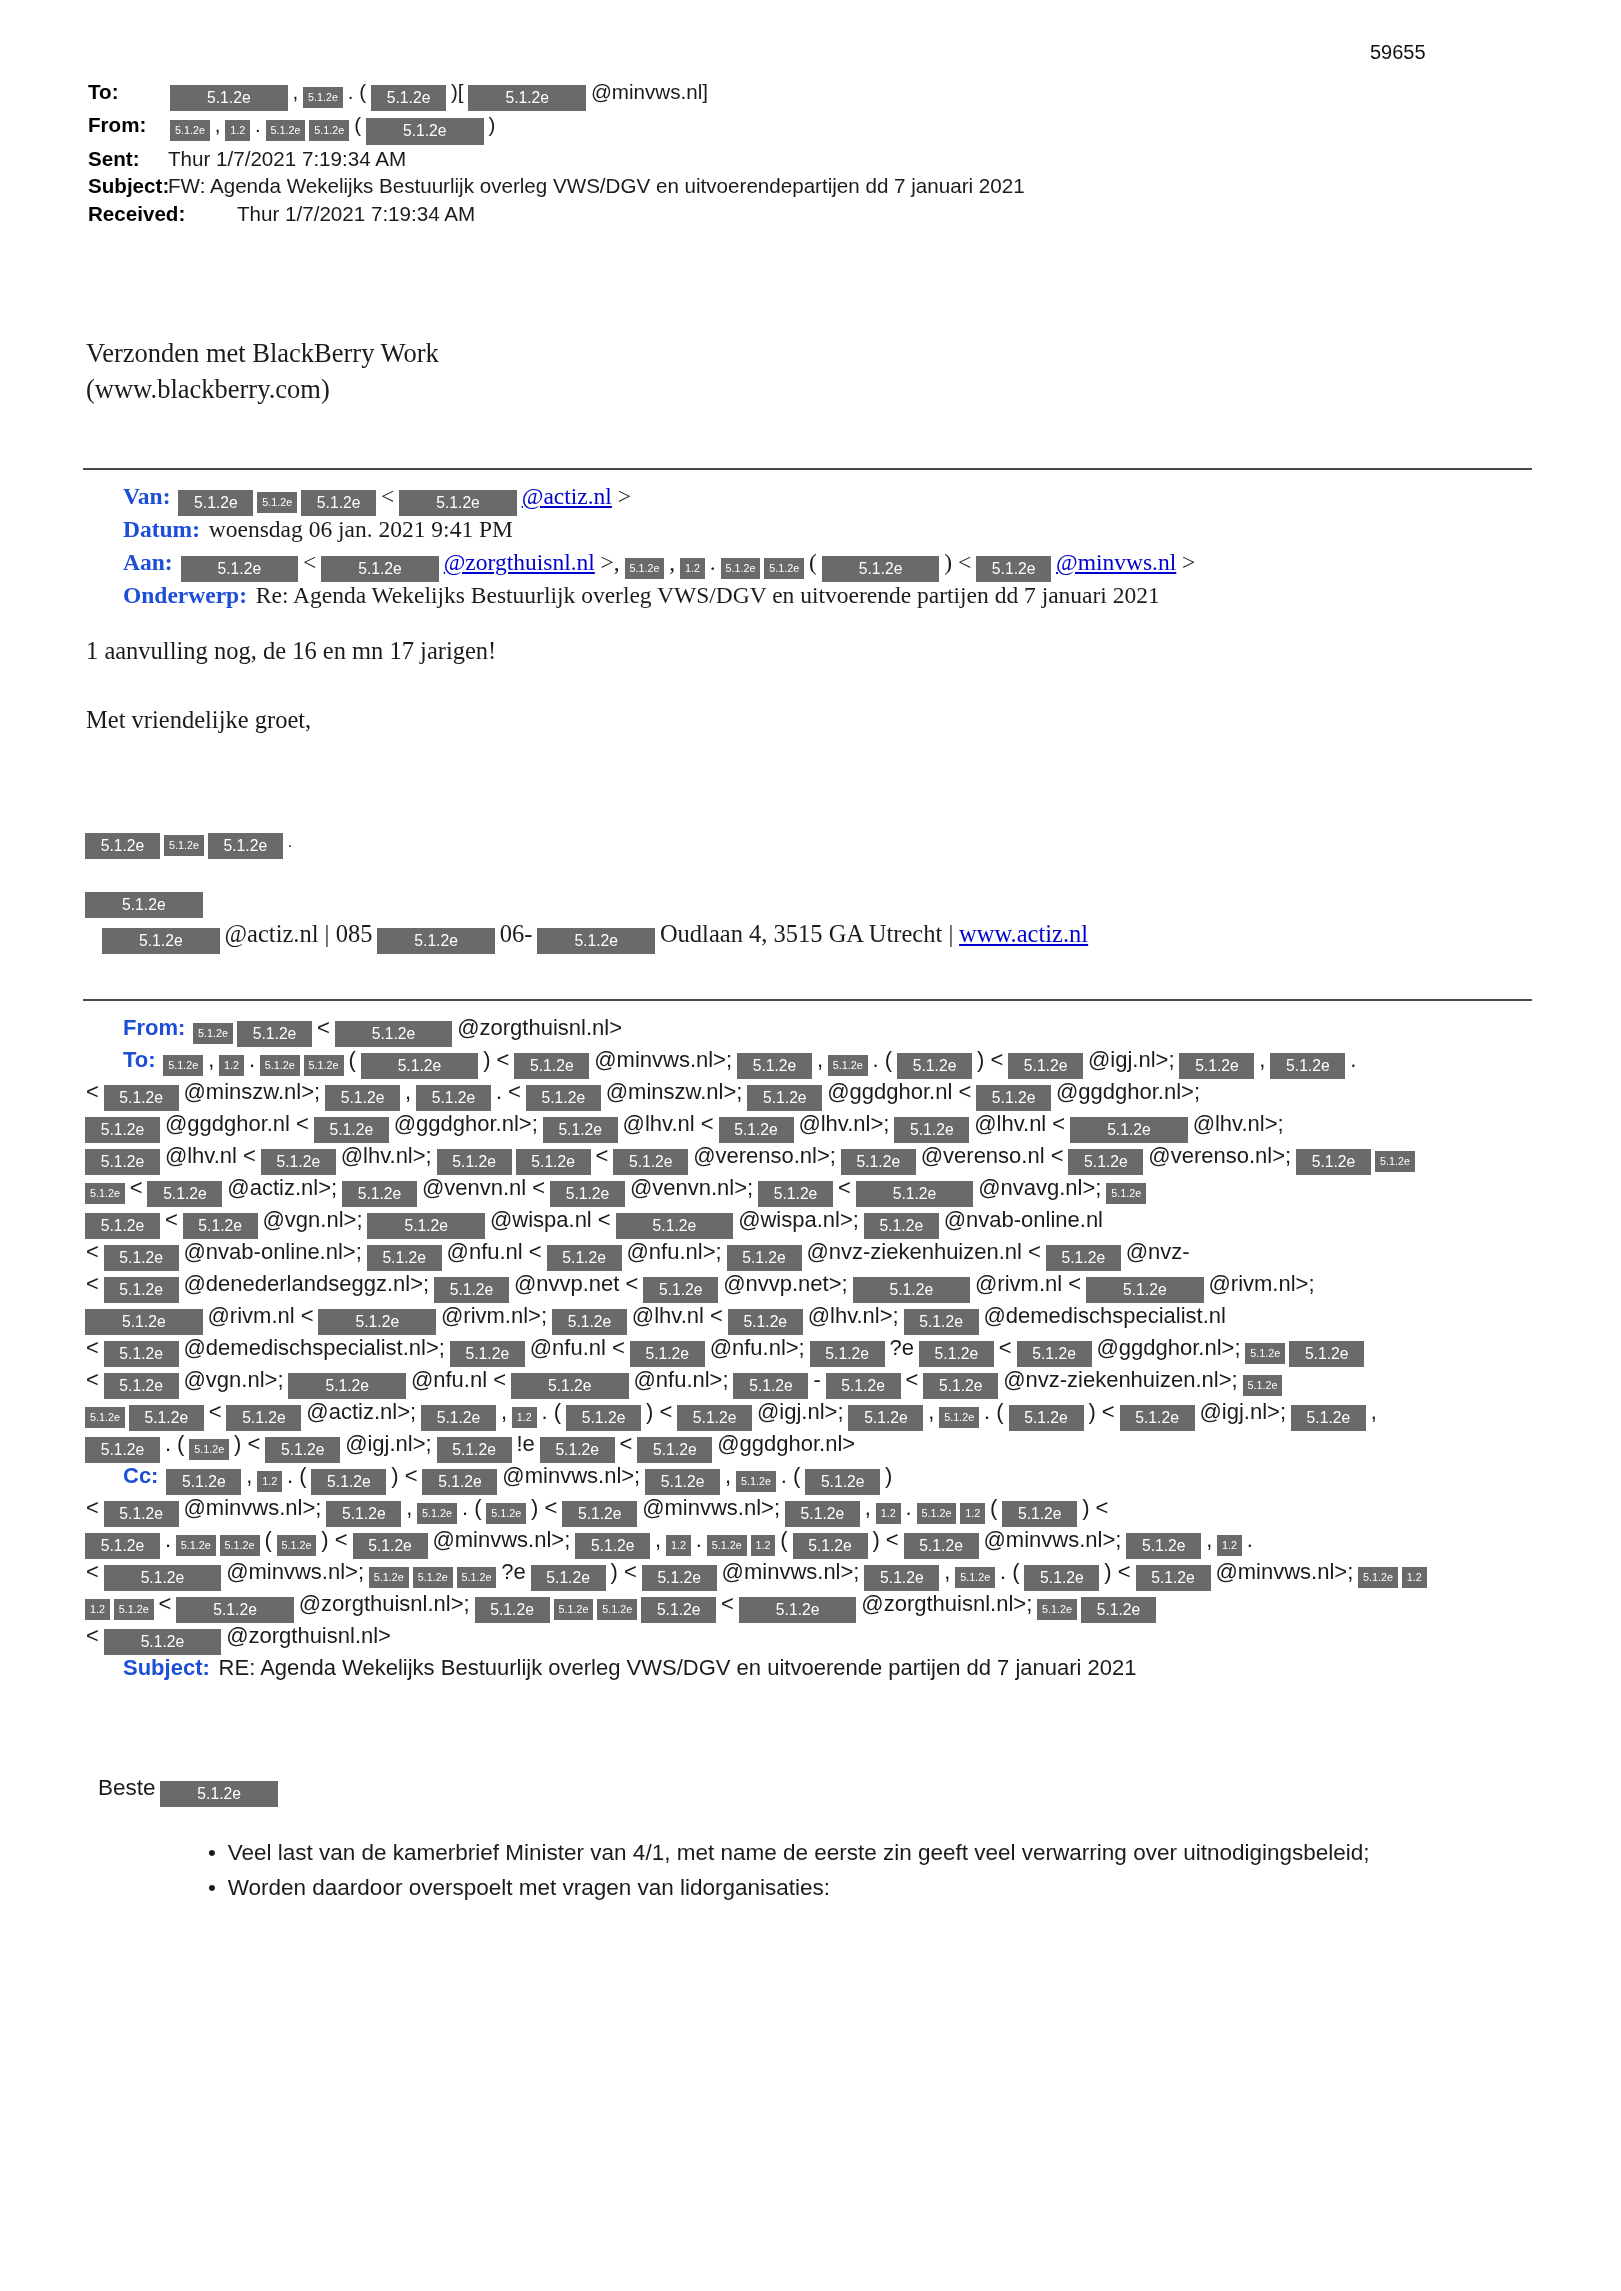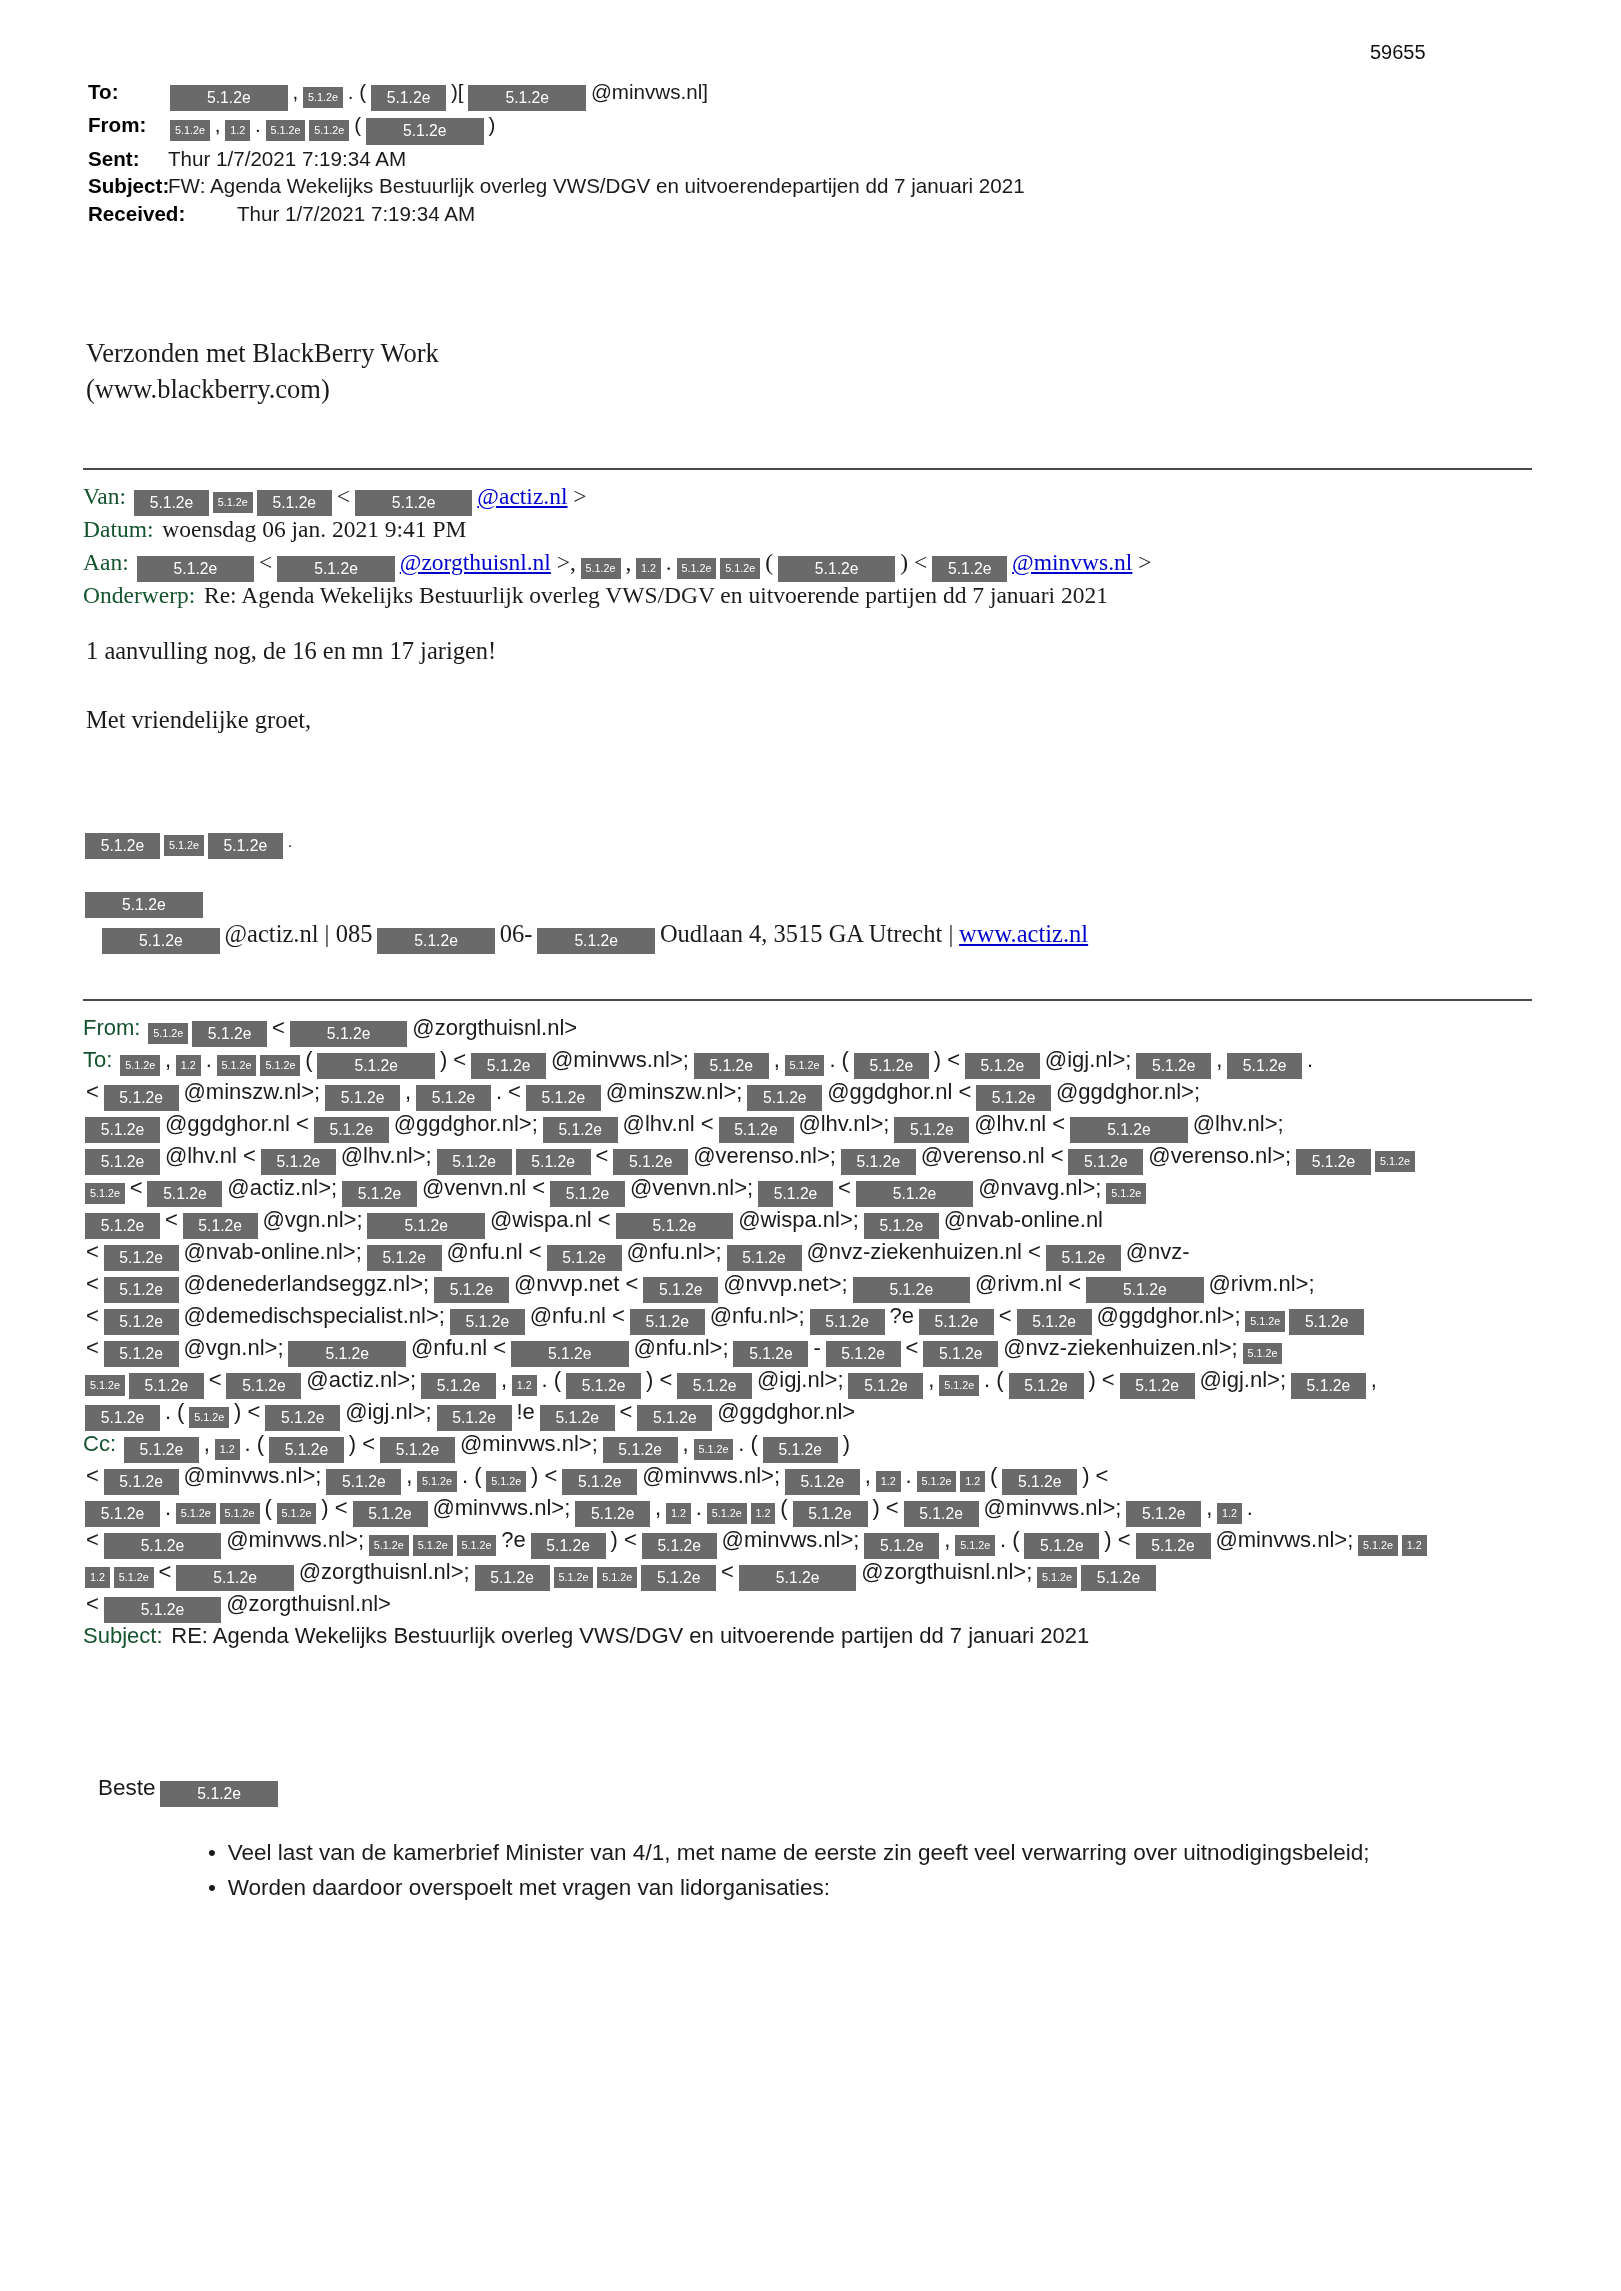--- a/index.html
+++ b/index.html
@@ -3,21 +3,21 @@
 <meta charset="utf-8">
 <style>
   html,body{margin:0;padding:0;}
   body{
     width:1621px;height:2292px;position:relative;background:#ffffff;
     font-family:"Liberation Sans",sans-serif;color:#1b1b1b;overflow:hidden;
   }
   .doc-number{position:absolute;top:41px;left:1370px;font-size:20px;color:#111;}
   
   .line{white-space:nowrap;line-height:32px;height:32px;overflow:visible;}
-  .fld{font-weight:normal;color:#14532d;margin-right:5.9px;}
+  .fld{font-weight:bold;color:#1d4ed8;margin-right:5.9px;margin-left:40px;}
   .tx{margin:0 2.9px;}
   .red{
     display:inline-block;background:#6a6a6a;color:#ffffff;
     font-family:"Liberation Sans",sans-serif;font-size:15.7px;line-height:18.6px;
     padding:3.9px 15.7px;margin:0 2px;vertical-align:-3.9px;
   }
   .red.wide{padding:3.9px 37px;}
   .red.sm{font-size:10.8px;line-height:12.7px;padding:3.9px 4.9px;vertical-align:-2px;}
   .lnk{color:#0000cc;text-decoration:underline;margin:0 2.9px;cursor:pointer;}
   
@@ -104,20 +104,21 @@
   <div class="line"><span class="fld">From:</span><span class="red sm">5.1.2e</span><span class="red">5.1.2e</span><span class="tx">&lt;</span><span class="red wide">5.1.2e</span><span class="tx">@zorgthuisnl.nl&gt;</span></div>
   <div>
       <div class="line"><span class="fld">To:</span><span class="red sm">5.1.2e</span><span class="tx">,</span><span class="red sm">1.2</span><span class="tx">.</span><span class="red sm">5.1.2e</span><span class="red sm">5.1.2e</span><span class="tx">(</span><span class="red wide">5.1.2e</span><span class="tx">) &lt;</span><span class="red">5.1.2e</span><span class="tx">@minvws.nl&gt;;</span><span class="red">5.1.2e</span><span class="tx">,</span><span class="red sm">5.1.2e</span><span class="tx">. (</span><span class="red">5.1.2e</span><span class="tx">) &lt;</span><span class="red">5.1.2e</span><span class="tx">@igj.nl&gt;;</span><span class="red">5.1.2e</span><span class="tx">,</span><span class="red">5.1.2e</span><span class="tx">.</span></div>
       <div class="line"><span class="tx">&lt;</span><span class="red">5.1.2e</span><span class="tx">@minszw.nl&gt;;</span><span class="red">5.1.2e</span><span class="tx">,</span><span class="red">5.1.2e</span><span class="tx">. &lt;</span><span class="red">5.1.2e</span><span class="tx">@minszw.nl&gt;;</span><span class="red">5.1.2e</span><span class="tx">@ggdghor.nl &lt;</span><span class="red">5.1.2e</span><span class="tx">@ggdghor.nl&gt;;</span></div>
       <div class="line"><span class="red">5.1.2e</span><span class="tx">@ggdghor.nl &lt;</span><span class="red">5.1.2e</span><span class="tx">@ggdghor.nl&gt;;</span><span class="red">5.1.2e</span><span class="tx">@lhv.nl &lt;</span><span class="red">5.1.2e</span><span class="tx">@lhv.nl&gt;;</span><span class="red">5.1.2e</span><span class="tx">@lhv.nl &lt;</span><span class="red wide">5.1.2e</span><span class="tx">@lhv.nl&gt;;</span></div>
       <div class="line"><span class="red">5.1.2e</span><span class="tx">@lhv.nl &lt;</span><span class="red">5.1.2e</span><span class="tx">@lhv.nl&gt;;</span><span class="red">5.1.2e</span><span class="red">5.1.2e</span><span class="tx">&lt;</span><span class="red">5.1.2e</span><span class="tx">@verenso.nl&gt;;</span><span class="red">5.1.2e</span><span class="tx">@verenso.nl &lt;</span><span class="red">5.1.2e</span><span class="tx">@verenso.nl&gt;;</span><span class="red">5.1.2e</span><span class="red sm">5.1.2e</span></div>
       <div class="line"><span class="red sm">5.1.2e</span><span class="tx">&lt;</span><span class="red">5.1.2e</span><span class="tx">@actiz.nl&gt;;</span><span class="red">5.1.2e</span><span class="tx">@venvn.nl &lt;</span><span class="red">5.1.2e</span><span class="tx">@venvn.nl&gt;;</span><span class="red">5.1.2e</span><span class="tx">&lt;</span><span class="red wide">5.1.2e</span><span class="tx">@nvavg.nl&gt;;</span><span class="red sm">5.1.2e</span></div>
       <div class="line"><span class="red">5.1.2e</span><span class="tx">&lt;</span><span class="red">5.1.2e</span><span class="tx">@vgn.nl&gt;;</span><span class="red wide">5.1.2e</span><span class="tx">@wispa.nl &lt;</span><span class="red wide">5.1.2e</span><span class="tx">@wispa.nl&gt;;</span><span class="red">5.1.2e</span><span class="tx">@nvab-online.nl</span></div>
       <div class="line"><span class="tx">&lt;</span><span class="red">5.1.2e</span><span class="tx">@nvab-online.nl&gt;;</span><span class="red">5.1.2e</span><span class="tx">@nfu.nl &lt;</span><span class="red">5.1.2e</span><span class="tx">@nfu.nl&gt;;</span><span class="red">5.1.2e</span><span class="tx">@nvz-ziekenhuizen.nl &lt;</span><span class="red">5.1.2e</span><span class="tx">@nvz-</span></div>
       <div class="line"><span class="tx">&lt;</span><span class="red">5.1.2e</span><span class="tx">@denederlandseggz.nl&gt;;</span><span class="red">5.1.2e</span><span class="tx">@nvvp.net &lt;</span><span class="red">5.1.2e</span><span class="tx">@nvvp.net&gt;;</span><span class="red wide">5.1.2e</span><span class="tx">@rivm.nl &lt;</span><span class="red wide">5.1.2e</span><span class="tx">@rivm.nl&gt;;</span></div>
+      <div class="line"><span class="red wide">5.1.2e</span><span class="tx">@rivm.nl &lt;</span><span class="red wide">5.1.2e</span><span class="tx">@rivm.nl&gt;;</span><span class="red">5.1.2e</span><span class="tx">@lhv.nl &lt;</span><span class="red">5.1.2e</span><span class="tx">@lhv.nl&gt;;</span><span class="red">5.1.2e</span><span class="tx">@demedischspecialist.nl</span></div>
       <div class="line"><span class="tx">&lt;</span><span class="red">5.1.2e</span><span class="tx">@demedischspecialist.nl&gt;;</span><span class="red">5.1.2e</span><span class="tx">@nfu.nl &lt;</span><span class="red">5.1.2e</span><span class="tx">@nfu.nl&gt;;</span><span class="red">5.1.2e</span><span class="tx">?e</span><span class="red">5.1.2e</span><span class="tx">&lt;</span><span class="red">5.1.2e</span><span class="tx">@ggdghor.nl&gt;;</span><span class="red sm">5.1.2e</span><span class="red">5.1.2e</span></div>
       <div class="line"><span class="tx">&lt;</span><span class="red">5.1.2e</span><span class="tx">@vgn.nl&gt;;</span><span class="red wide">5.1.2e</span><span class="tx">@nfu.nl &lt;</span><span class="red wide">5.1.2e</span><span class="tx">@nfu.nl&gt;;</span><span class="red">5.1.2e</span><span class="tx">-</span><span class="red">5.1.2e</span><span class="tx">&lt;</span><span class="red">5.1.2e</span><span class="tx">@nvz-ziekenhuizen.nl&gt;;</span><span class="red sm">5.1.2e</span></div>
       <div class="line"><span class="red sm">5.1.2e</span><span class="red">5.1.2e</span><span class="tx">&lt;</span><span class="red">5.1.2e</span><span class="tx">@actiz.nl&gt;;</span><span class="red">5.1.2e</span><span class="tx">,</span><span class="red sm">1.2</span><span class="tx">. (</span><span class="red">5.1.2e</span><span class="tx">) &lt;</span><span class="red">5.1.2e</span><span class="tx">@igj.nl&gt;;</span><span class="red">5.1.2e</span><span class="tx">,</span><span class="red sm">5.1.2e</span><span class="tx">. (</span><span class="red">5.1.2e</span><span class="tx">) &lt;</span><span class="red">5.1.2e</span><span class="tx">@igj.nl&gt;;</span><span class="red">5.1.2e</span><span class="tx">,</span></div>
       <div class="line"><span class="red">5.1.2e</span><span class="tx">. (</span><span class="red sm">5.1.2e</span><span class="tx">) &lt;</span><span class="red">5.1.2e</span><span class="tx">@igj.nl&gt;;</span><span class="red">5.1.2e</span><span class="tx">!e</span><span class="red">5.1.2e</span><span class="tx">&lt;</span><span class="red">5.1.2e</span><span class="tx">@ggdghor.nl&gt;</span></div>
     </div>
   <div>
       <div class="line"><span class="fld">Cc:</span><span class="red">5.1.2e</span><span class="tx">,</span><span class="red sm">1.2</span><span class="tx">. (</span><span class="red">5.1.2e</span><span class="tx">) &lt;</span><span class="red">5.1.2e</span><span class="tx">@minvws.nl&gt;;</span><span class="red">5.1.2e</span><span class="tx">,</span><span class="red sm">5.1.2e</span><span class="tx">. (</span><span class="red">5.1.2e</span><span class="tx">)</span></div>
       <div class="line"><span class="tx">&lt;</span><span class="red">5.1.2e</span><span class="tx">@minvws.nl&gt;;</span><span class="red">5.1.2e</span><span class="tx">,</span><span class="red sm">5.1.2e</span><span class="tx">. (</span><span class="red sm">5.1.2e</span><span class="tx">) &lt;</span><span class="red">5.1.2e</span><span class="tx">@minvws.nl&gt;;</span><span class="red">5.1.2e</span><span class="tx">,</span><span class="red sm">1.2</span><span class="tx">.</span><span class="red sm">5.1.2e</span><span class="red sm">1.2</span><span class="tx">(</span><span class="red">5.1.2e</span><span class="tx">) &lt;</span></div>
       <div class="line"><span class="red">5.1.2e</span><span class="tx">.</span><span class="red sm">5.1.2e</span><span class="red sm">5.1.2e</span><span class="tx">(</span><span class="red sm">5.1.2e</span><span class="tx">) &lt;</span><span class="red">5.1.2e</span><span class="tx">@minvws.nl&gt;;</span><span class="red">5.1.2e</span><span class="tx">,</span><span class="red sm">1.2</span><span class="tx">.</span><span class="red sm">5.1.2e</span><span class="red sm">1.2</span><span class="tx">(</span><span class="red">5.1.2e</span><span class="tx">) &lt;</span><span class="red">5.1.2e</span><span class="tx">@minvws.nl&gt;;</span><span class="red">5.1.2e</span><span class="tx">,</span><span class="red sm">1.2</span><span class="tx">.</span></div>
       <div class="line"><span class="tx">&lt;</span><span class="red wide">5.1.2e</span><span class="tx">@minvws.nl&gt;;</span><span class="red sm">5.1.2e</span><span class="red sm">5.1.2e</span><span class="red sm">5.1.2e</span><span class="tx">?e</span><span class="red">5.1.2e</span><span class="tx">) &lt;</span><span class="red">5.1.2e</span><span class="tx">@minvws.nl&gt;;</span><span class="red">5.1.2e</span><span class="tx">,</span><span class="red sm">5.1.2e</span><span class="tx">. (</span><span class="red">5.1.2e</span><span class="tx">) &lt;</span><span class="red">5.1.2e</span><span class="tx">@minvws.nl&gt;;</span><span class="red sm">5.1.2e</span><span class="red sm">1.2</span></div>

